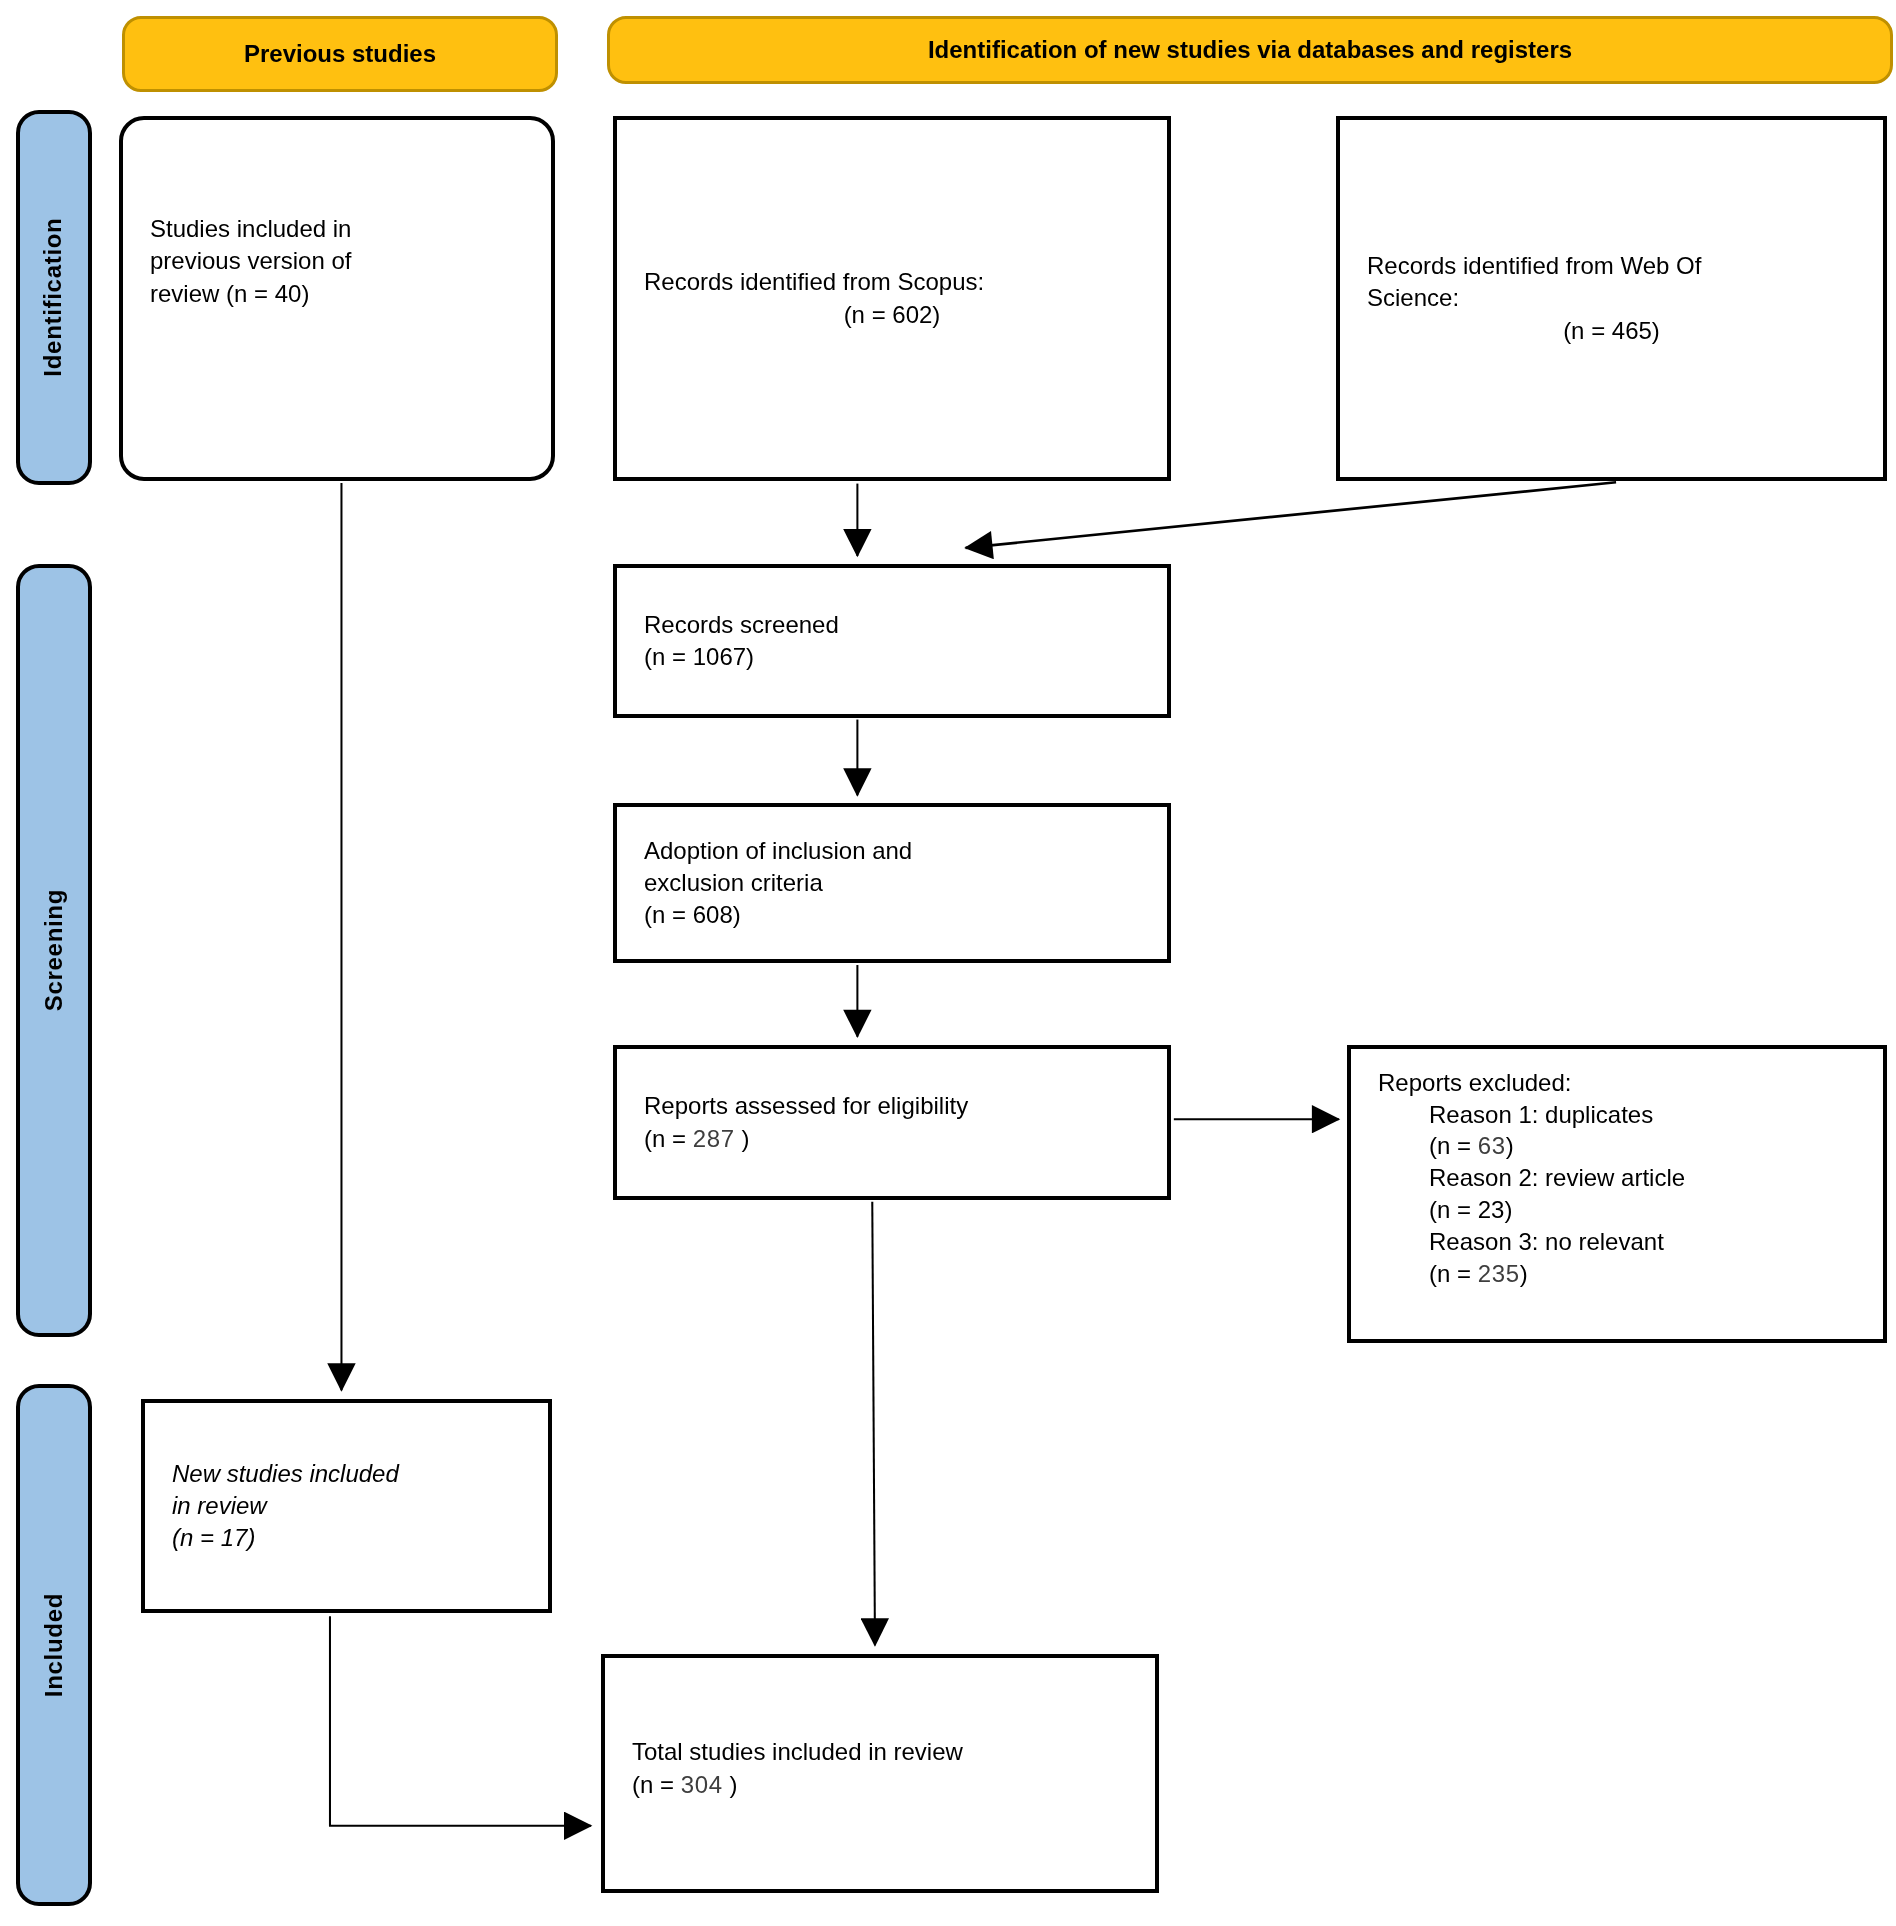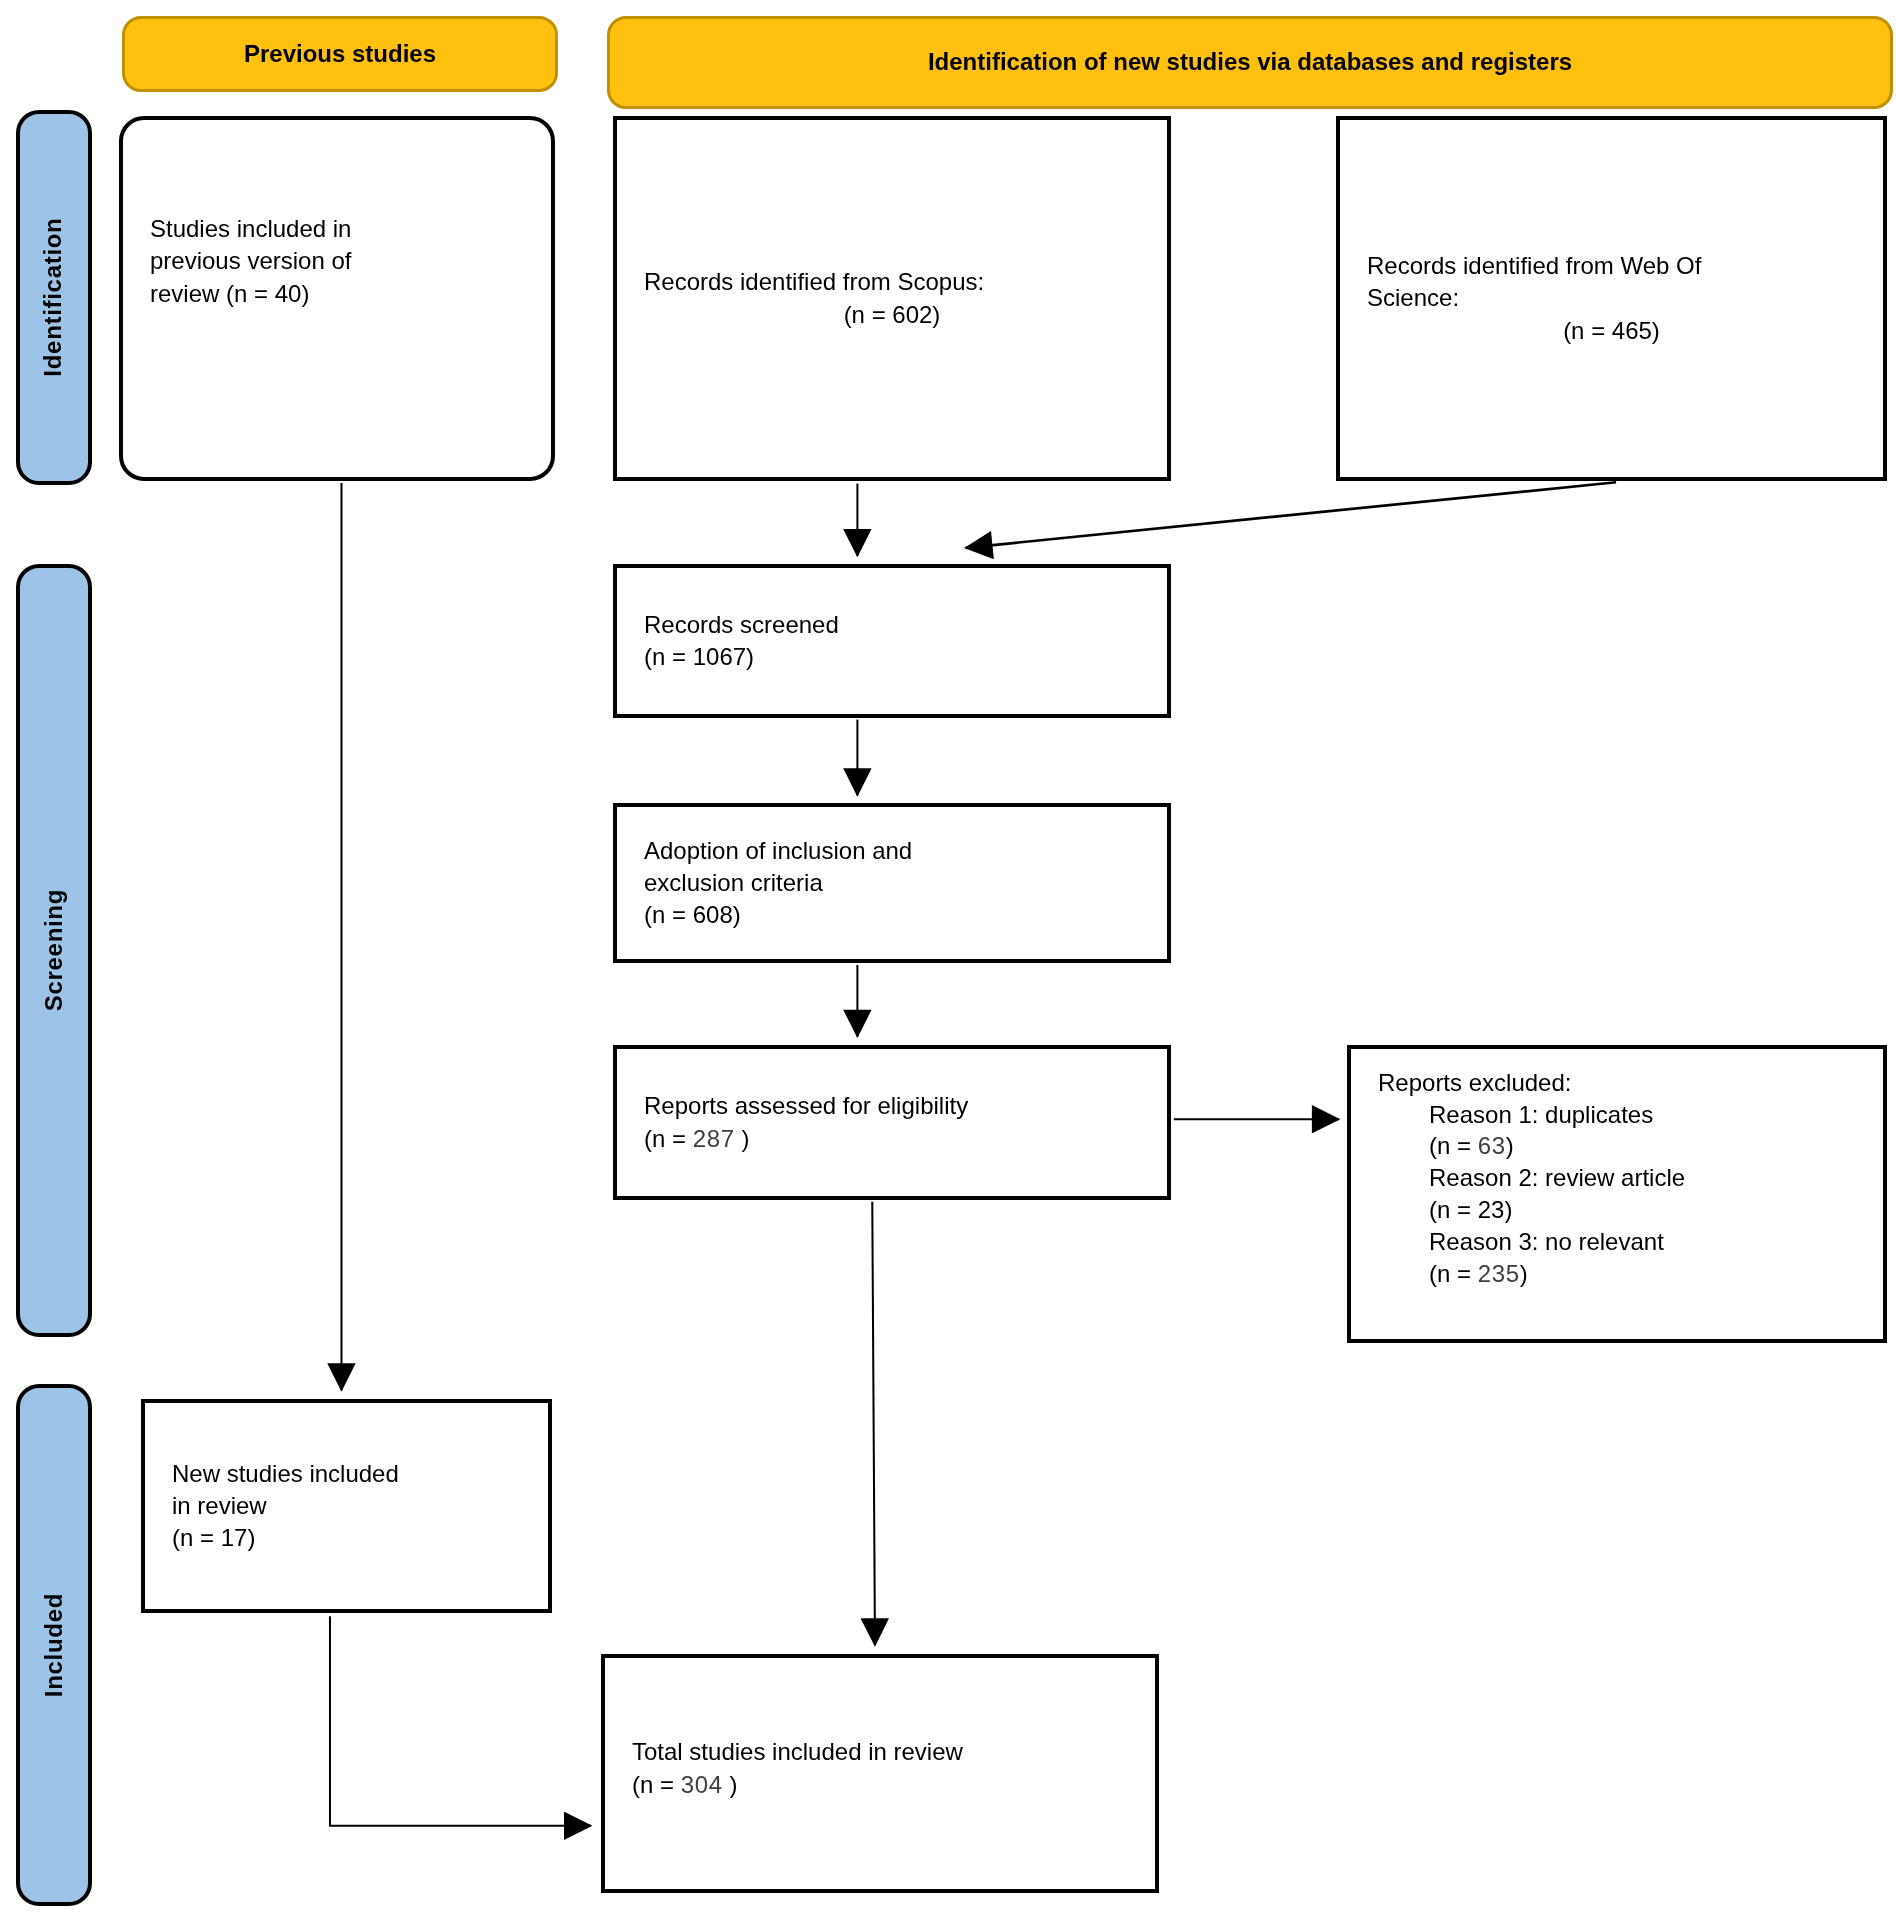--- a/index.html
+++ b/index.html
@@ -93,21 +93,21 @@
     <line x1="1736" y1="1655" x2="1980" y2="1655" stroke="#000" stroke-width="3" marker-end="url(#ah)"></line>
 
     <line x1="1290" y1="1777" x2="1294" y2="2433" stroke="#000" stroke-width="3" marker-end="url(#ah)"></line>
 
     <polyline points="488,2390 488,2700 874,2700" fill="none" stroke="#000" stroke-width="3" marker-end="url(#ah)"></polyline>
   </svg>
 
   <div class="badge" style="left:122px; top:16px; width:436px; height:76px;">
     <span>Previous studies</span>
   </div>
-  <div class="badge" style="left:607px; top:16px; width:1286px; height:93px;text-align:right;">
+  <div class="badge" style="left:607px; top:16px; width:1286px; height:68px;text-align:right;">
     <span>Identification of new studies via databases and registers</span>
   </div>
 
   <div class="stage" style="left:16px; top:110px; width:76px; height:375px;">
     <span class="vtext">Identification</span>
   </div>
   <div class="stage" style="left:16px; top:564px; width:76px; height:773px;">
     <span class="vtext">Screening</span>
   </div>
   <div class="stage" style="left:16px; top:1384px; width:76px; height:522px;">
@@ -156,21 +156,21 @@
       <span>(n = </span><span class="alt">63</span><span>)</span>
     </div>
     <div class="indent">Reason 2: review article</div>
     <div class="indent">(n = 23)</div>
     <div class="indent">Reason 3: no relevant</div>
     <div class="indent">
       <span>(n = </span><span class="alt">235</span><span>)</span>
     </div>
   </div>
 
-  <div class="box" style="left:141px; top:1399px; width:411px; height:214px;">
+  <div class="box" style="left:141px; top:1399px; width:411px; height:214px;font-style:italic;">
     <div>New studies included</div>
     <div>in review</div>
     <div>(n = 17)</div>
   </div>
 
   <div class="box pad-slight" style="left:601px; top:1654px; width:558px; height:239px;">
     <div>Total studies included in review</div>
     <div>
       <span>(n = </span><span class="alt">304</span><span> )</span>
     </div>

